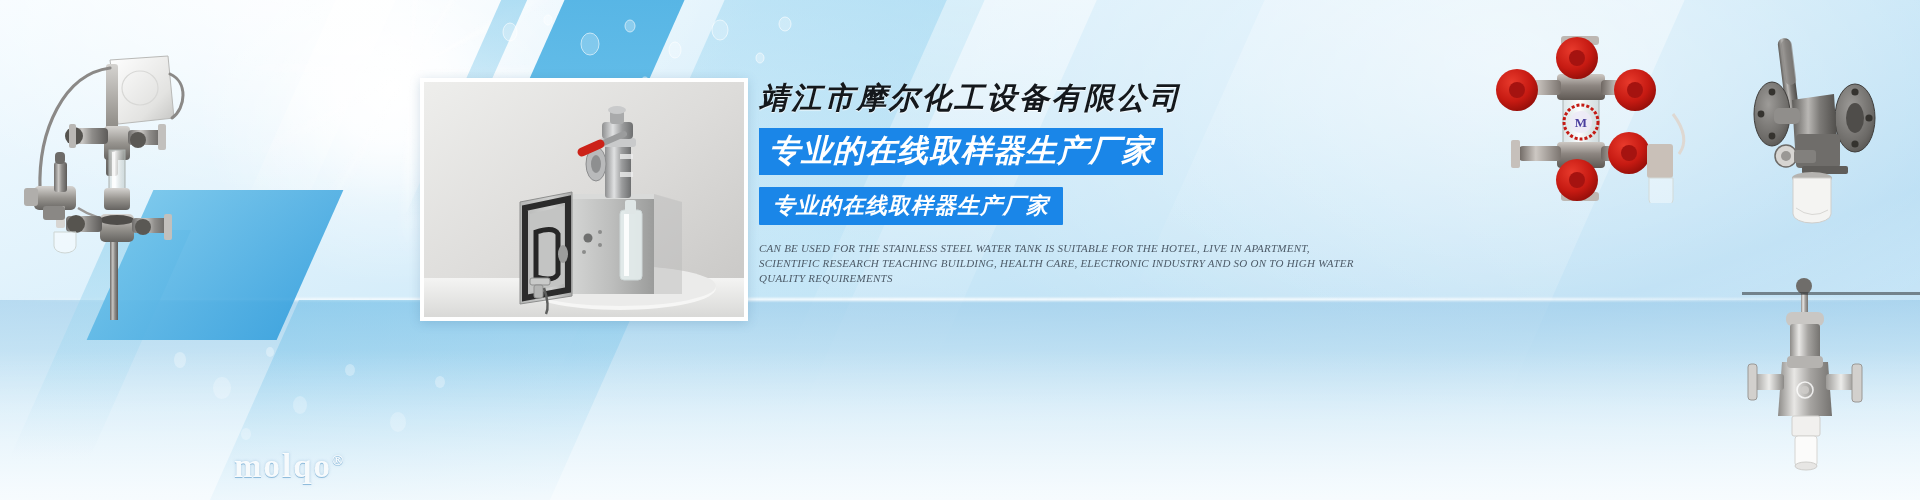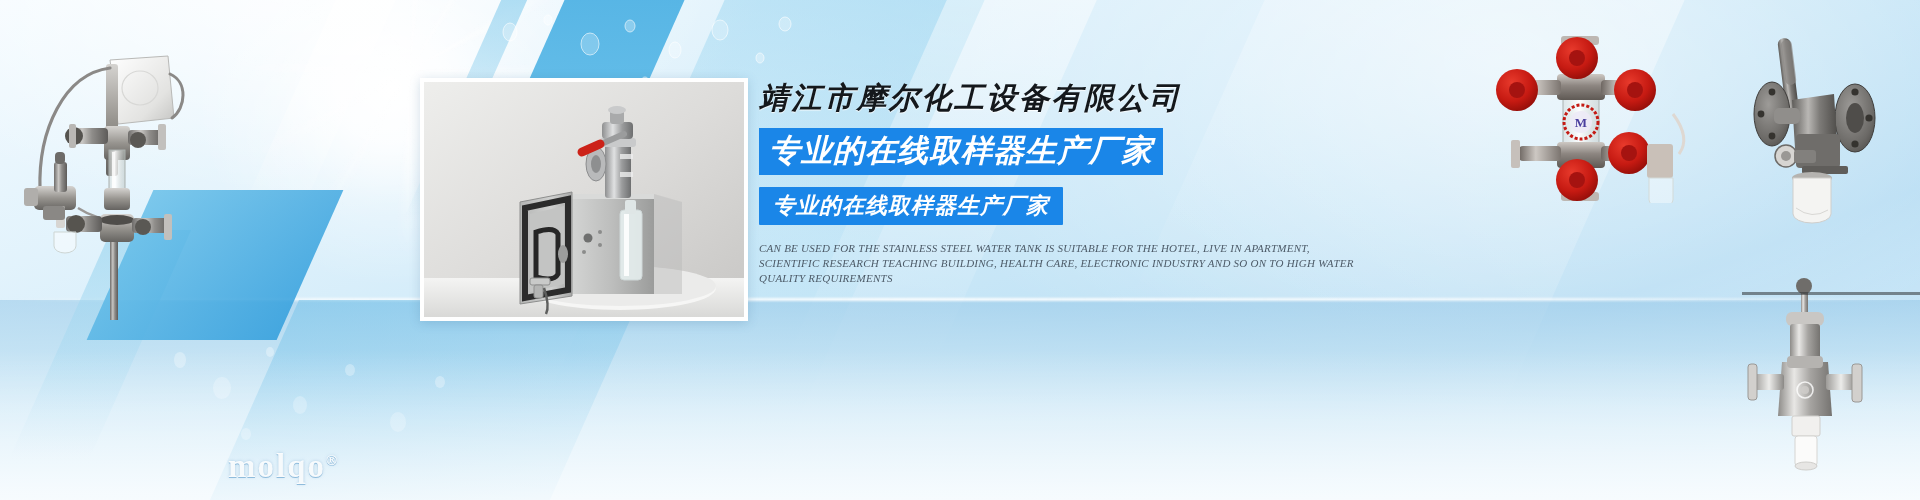--- a/index.html
+++ b/index.html
@@ -115,21 +115,21 @@
   }
   .fineprint{
     margin-top:16px;width:600px;
     font-family:"Liberation Serif","DejaVu Serif",serif;
     font-size:11px;line-height:15px;color:#4d5b68;letter-spacing:.25px;
     text-transform:uppercase;
   }
 
   
   .watermark{
-    position:absolute;left:228px;top:448px;
+    position:absolute;left:234px;top:448px;
     font-family:"Liberation Serif","DejaVu Serif",serif;
     font-weight:700;font-size:33px;letter-spacing:2px;
     color:rgba(255,255,255,.92);
     text-shadow:0 1px 0 rgba(130,180,215,.85),0 0 3px rgba(120,170,210,.5);
   }
   .watermark sup{font-size:15px;vertical-align:super;letter-spacing:0;}
 </style>
 </head>
 <body>
 

